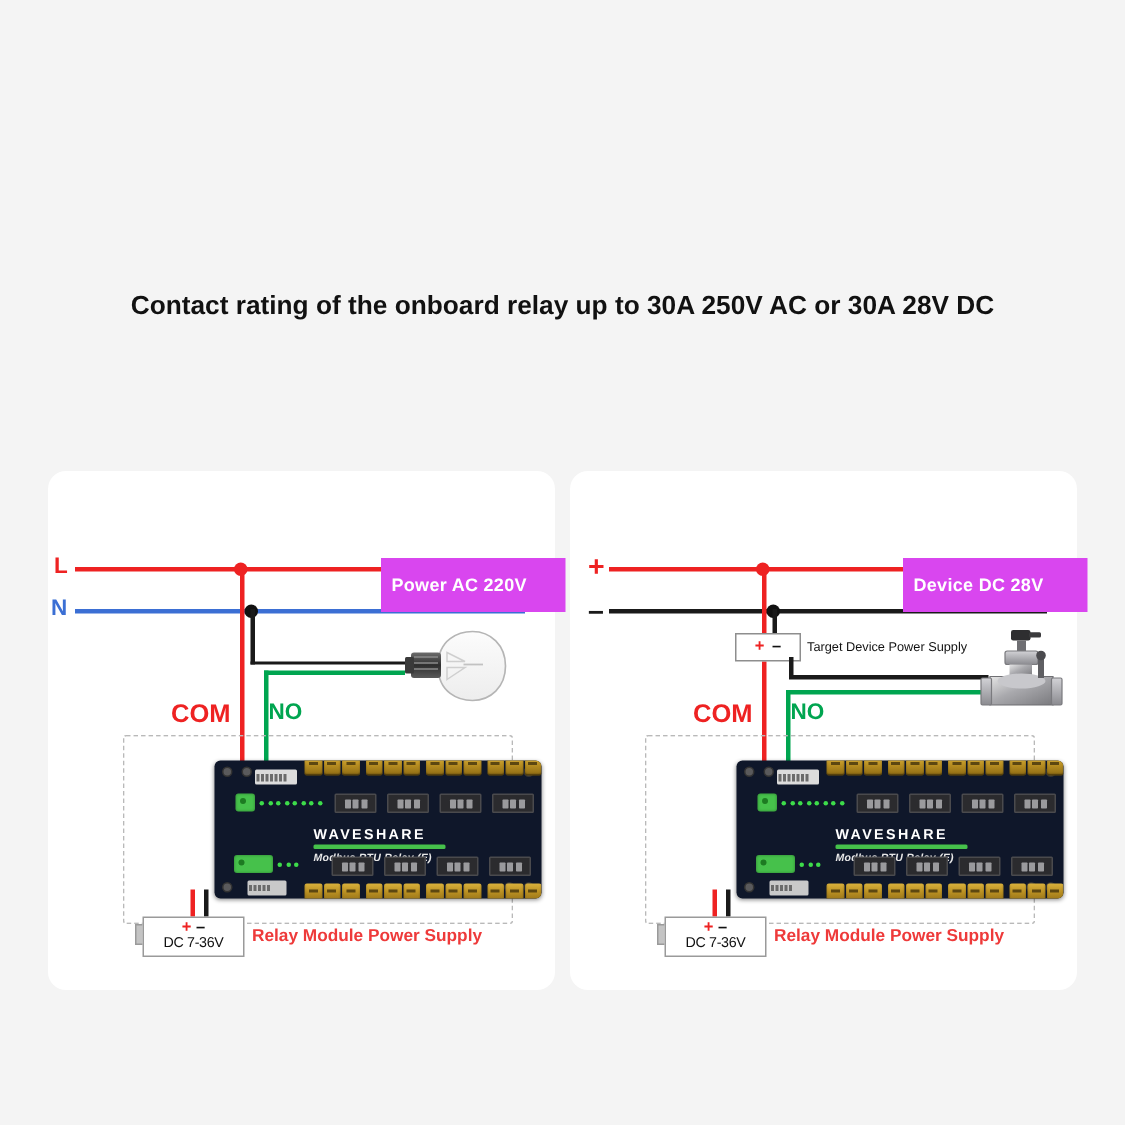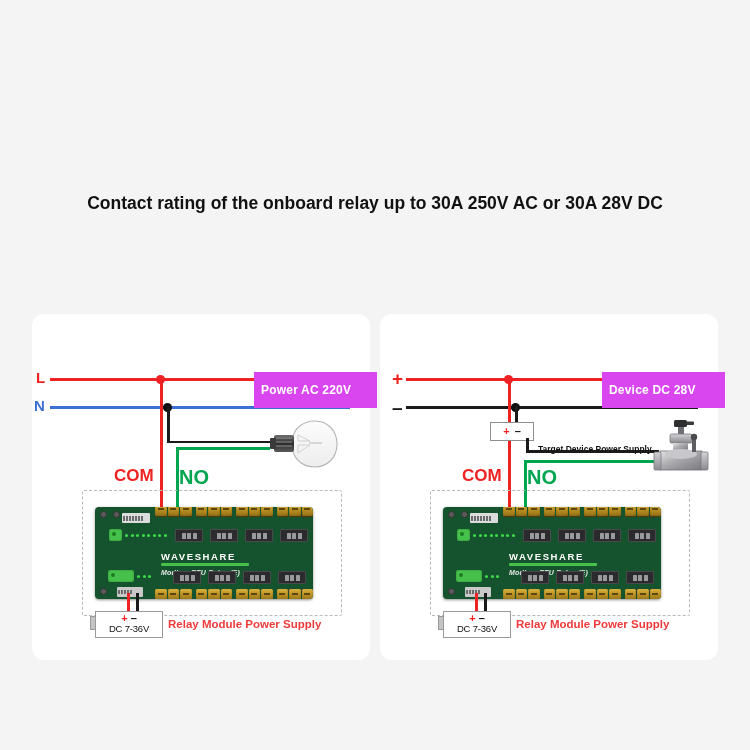--- a/index.html
+++ b/index.html
@@ -56,31 +56,31 @@
   
   .power-tag{
     position:absolute;background:#d946ef;color:#fff;
     font-size:12px;font-weight:bold;
     display:flex;align-items:center;padding-left:7px;
     letter-spacing:.2px;
   }
 
   
   .com-lab{position:absolute;font-size:17px;font-weight:bold;color:#ee2222;}
-  .no-lab{position:absolute;font-size:20px;font-weight:bold;color:#00a550;}
+  .no-lab{position:absolute;font-size:15px;font-weight:bold;color:#00a550;}
 
   
   .dash-frame{
     position:absolute;border:1.4px dashed #b9b9b9;border-radius:2px;
   }
 
   
   .board{
-    position:absolute;background:#14532d;border-radius:4px;
-    box-shadow:0 1px 3px rgba(0,0,0,.45);overflow:hidden;
+    position:absolute;background:#0f172a;border-radius:4px;
+    box-shadow:0 1px 3px rgba(0,0,0,.45);overflow:hidden;margin-left:48px;
   }
   .board-inner{position:absolute;inset:0;}
   .screws{position:absolute;width:5px;height:5px;border-radius:50%;
           background:#5a5a5c;border:1px solid #333;}
   .term-row{position:absolute;display:flex;gap:1px;}
   .term{width:11.5px;height:13px;background:linear-gradient(180deg,#d9b13c 0%,#b98f22 45%,#8c6a14 100%);
         border-radius:1.5px;box-shadow:inset 0 -1px 1px rgba(0,0,0,.5);}
   .term::after{content:"";display:block;margin:3.5px auto 0;width:6px;height:2px;background:#5d4710;}
   .green-block{position:absolute;background:#46c14b;border-radius:2px;
                box-shadow:inset 0 0 2px rgba(0,0,0,.35);}
@@ -120,21 +120,21 @@
     position:absolute;color:#ee3a3a;font-size:11.5px;font-weight:bold;white-space:nowrap;
   }
   .batt-nub{position:absolute;background:#c4c4c4;border:1px solid #9a9a9a;}
 
   
   .tgt-box{
     position:absolute;background:#fff;border:1.1px solid #8e8e8e;
     display:flex;align-items:center;justify-content:center;gap:5px;
     font-size:11px;font-weight:bold;line-height:1;
   }
-  .tgt-label{position:absolute;font-size:8.5px;color:#111;white-space:nowrap;font-weight:bold;margin-top:18px;}
+  .tgt-label{position:absolute;font-size:8.5px;color:#111;white-space:nowrap;font-weight:normal;}
 
   
   .bulb{position:absolute;}
   .valve{position:absolute;}
 </style>
 </head>
 <body>
 
 <div class="page">
 

